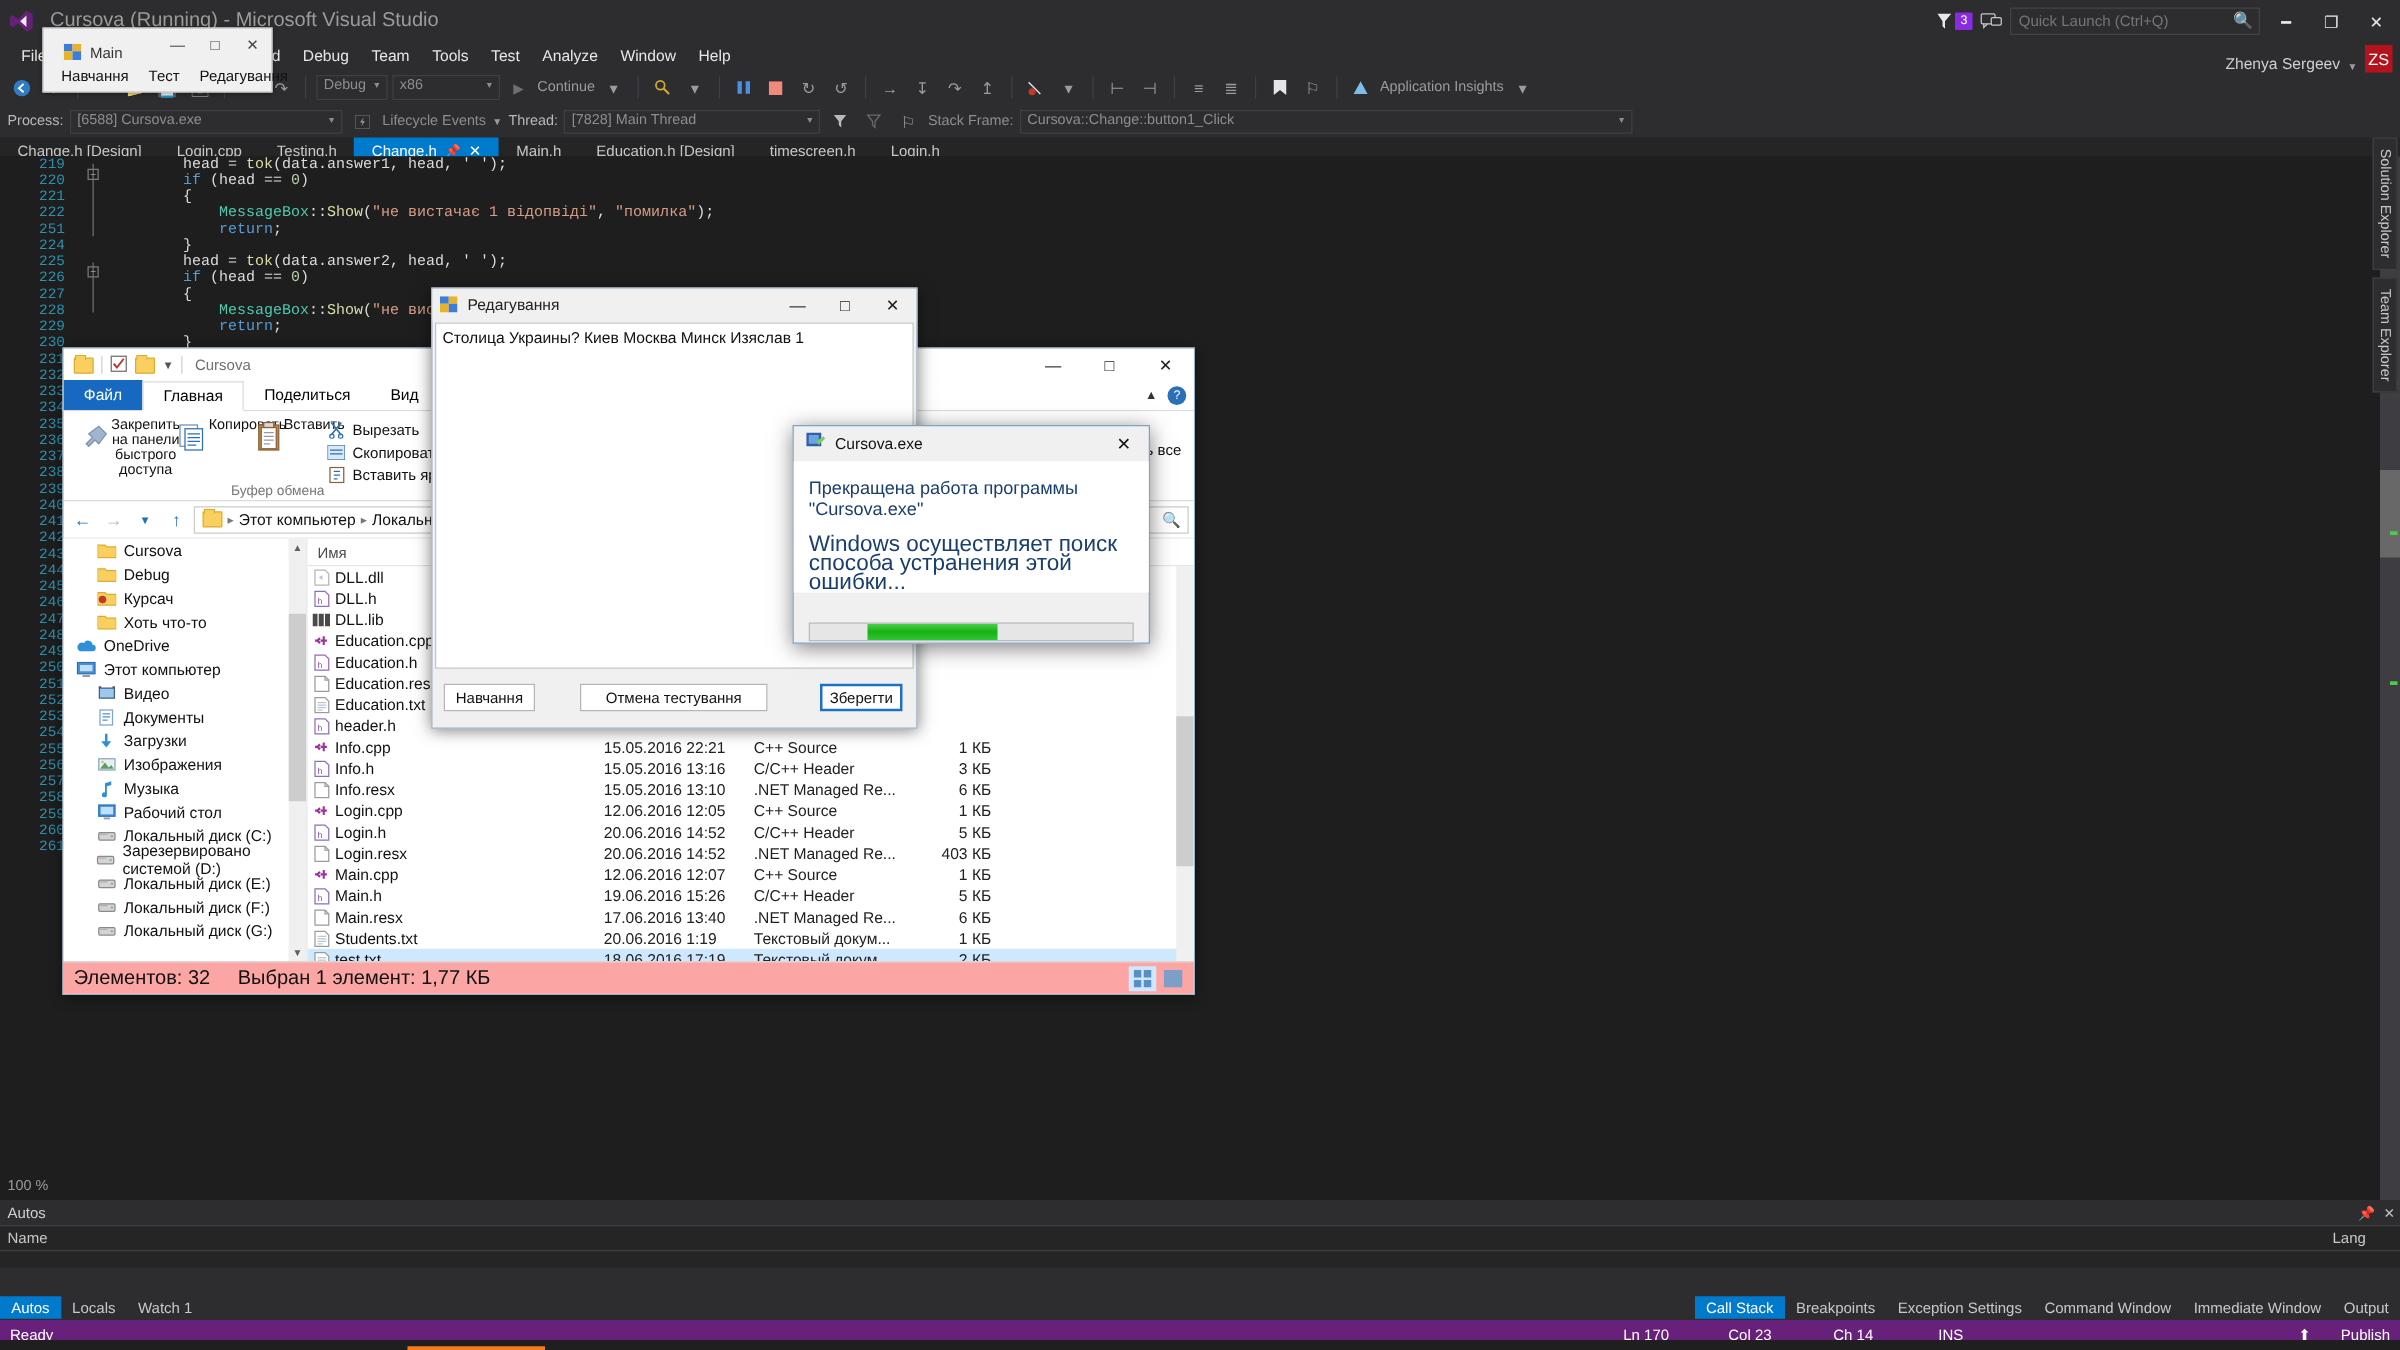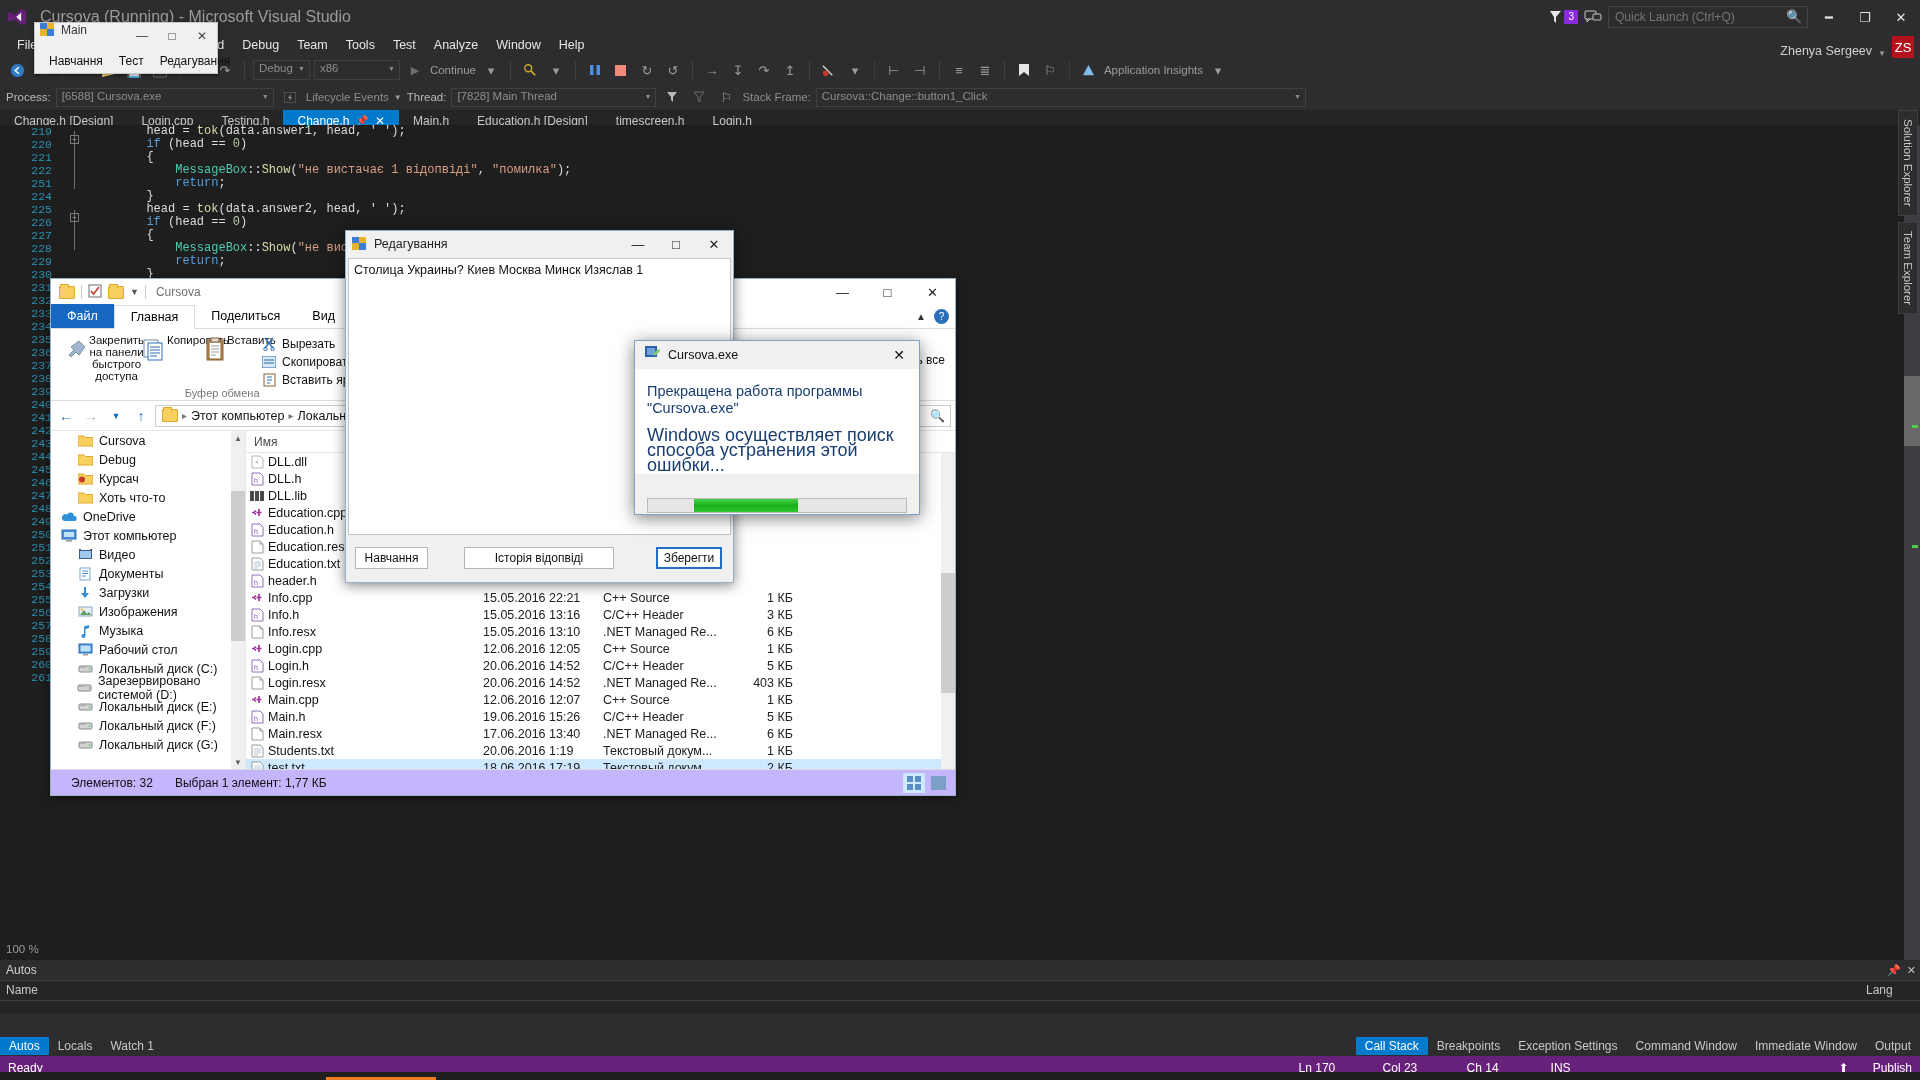--- a/index.html
+++ b/index.html
@@ -83,21 +83,21 @@
   .stat-col { min-width:60px;}
   
   #right-dock { position:absolute; right:0; top:110px; width:22px; }
   .dock-tab { writing-mode:vertical-rl; background:#2d2d30; color:#c8c8c8; font-size:11.5px; padding:8px 3px; margin-bottom:6px; border:1px solid #3f3f41;}
   
   #taskbar { position:absolute; left:0; bottom:0; height:8px; width:100%; background:#1f1f1f;}
   .tb-run { position:absolute; bottom:0; height:3px; background:#f07c21;}
 
   
   #win-main { position:absolute; left:34px; top:22px; width:184px; height:52px; background:#f0f0f0; border:1px solid #c8c8c8; box-shadow:0 1px 4px rgba(0,0,0,.5);}
-  #win-main .tt { height:26px; display:flex; align-items:flex-start; padding-left:5px; gap:6px; }
+  #win-main .tt { height:26px; display:flex; align-items:flex-end; padding-left:16px; gap:6px; }
   #win-main .tt .t { font-size:12px; color:#333; }
   #win-main .wbtns { margin-left:auto; display:flex; }
   #win-main .wb { width:30px;height:26px;display:flex;align-items:center;justify-content:center;font-size:12px;color:#444;}
   #win-main .mbar { height:24px; display:flex; align-items:center; gap:0; padding-left:6px;}
   #win-main .mi { font-size:12px; color:#111; padding:2px 8px;}
 
   
   #explorer { position:absolute; left:50px; top:278px; width:906px; height:518px; background:#f0f0f0;
       border:1px solid #9ab0c4; box-shadow:0 2px 10px rgba(0,0,0,.45); }
   #ex-qat { height:26px; background:#fff; display:flex; align-items:center; padding-left:8px; gap:6px; position:relative;}
@@ -142,22 +142,22 @@
   #ex-colhead div { padding-left:8px; }
   .frow { height:17px; display:flex; align-items:center; font-size:12.5px; color:#111; }
   .frow.sel { background:#cde8ff; }
   .frow .fi { width:22px; display:flex; justify-content:center; }
   .frow .fn2 { width:215px; }
   .frow .fd { width:120px; color:#222;}
   .frow .ft { width:130px; color:#222;}
   .frow .fs { width:60px; text-align:right; color:#222;}
   #list-scroll { position:absolute; right:0; top:22px; bottom:0; width:14px; background:#f0f0f0;}
   #list-scroll .lthumb { position:absolute; top:120px; height:120px; width:100%; background:#cdcdcd;}
-  #ex-status { position:absolute; left:0; right:0; bottom:0; height:26px; background:#c4b5fd; border-top:1px solid #dcdcdc;
-     display:flex; align-items:center; font-size:12px; color:#111; padding-left:20px; gap:22px;}
+  #ex-status { position:absolute; left:0; right:0; bottom:0; height:26px; background:#fca5a5; border-top:1px solid #dcdcdc;
+     display:flex; align-items:center; font-size:16px; color:#111; padding-left:8px; gap:22px;}
   #ex-status .vmodes { margin-left:auto; display:flex; gap:2px; padding-right:6px;}
   .vmode { width:22px;height:20px;display:flex;align-items:center;justify-content:center;}
   .vmode.on { background:#cde8ff;}
 
   
   #win-edit { position:absolute; left:345px; top:230px; width:389px; height:353px; background:#f0f0f0;
      border:1px solid #9ab0c4; box-shadow:0 2px 12px rgba(0,0,0,.5); }
   #win-edit .tt { height:26px; background:#f0f0f0; display:flex; align-items:center; padding-left:6px; gap:7px;}
   #win-edit .tt .t { font-size:12.5px; color:#222;}
   #win-edit .wbtns { margin-left:auto; display:flex;}
@@ -1164,21 +1164,21 @@
     <span class="t">Редагування</span>
     <span class="wbtns">
       <span class="wb">—</span>
       <span class="wb">□</span>
       <span class="wb">✕</span>
     </span>
   </div>
   <div id="we-text">Столица Украины? Киев Москва Минск Изяслав 1</div>
   <div id="we-buttons">
     <div class="we-btn" style="position:absolute; left:9px; width:73px;">Навчання</div>
-    <div class="we-btn" style="position:absolute; left:118px; width:150px;">Історія відопвіді</div>
+    <div class="we-btn" style="position:absolute; left:118px; width:150px;">Отмена тестування</div>
     <div class="we-btn primary" style="position:absolute; left:310px; width:66px;">Зберегти</div>
   </div>
 </div>
 
 <div id="crash">
   <div class="tt">
     <span>
       <svg width="16" height="15" viewBox="0 0 16 15">
           <rect x="0" y="0" width="12" height="11" fill="#2f5fa8"></rect>
           <rect x="2" y="2" width="8" height="7" fill="#6fa3dd"></rect>

